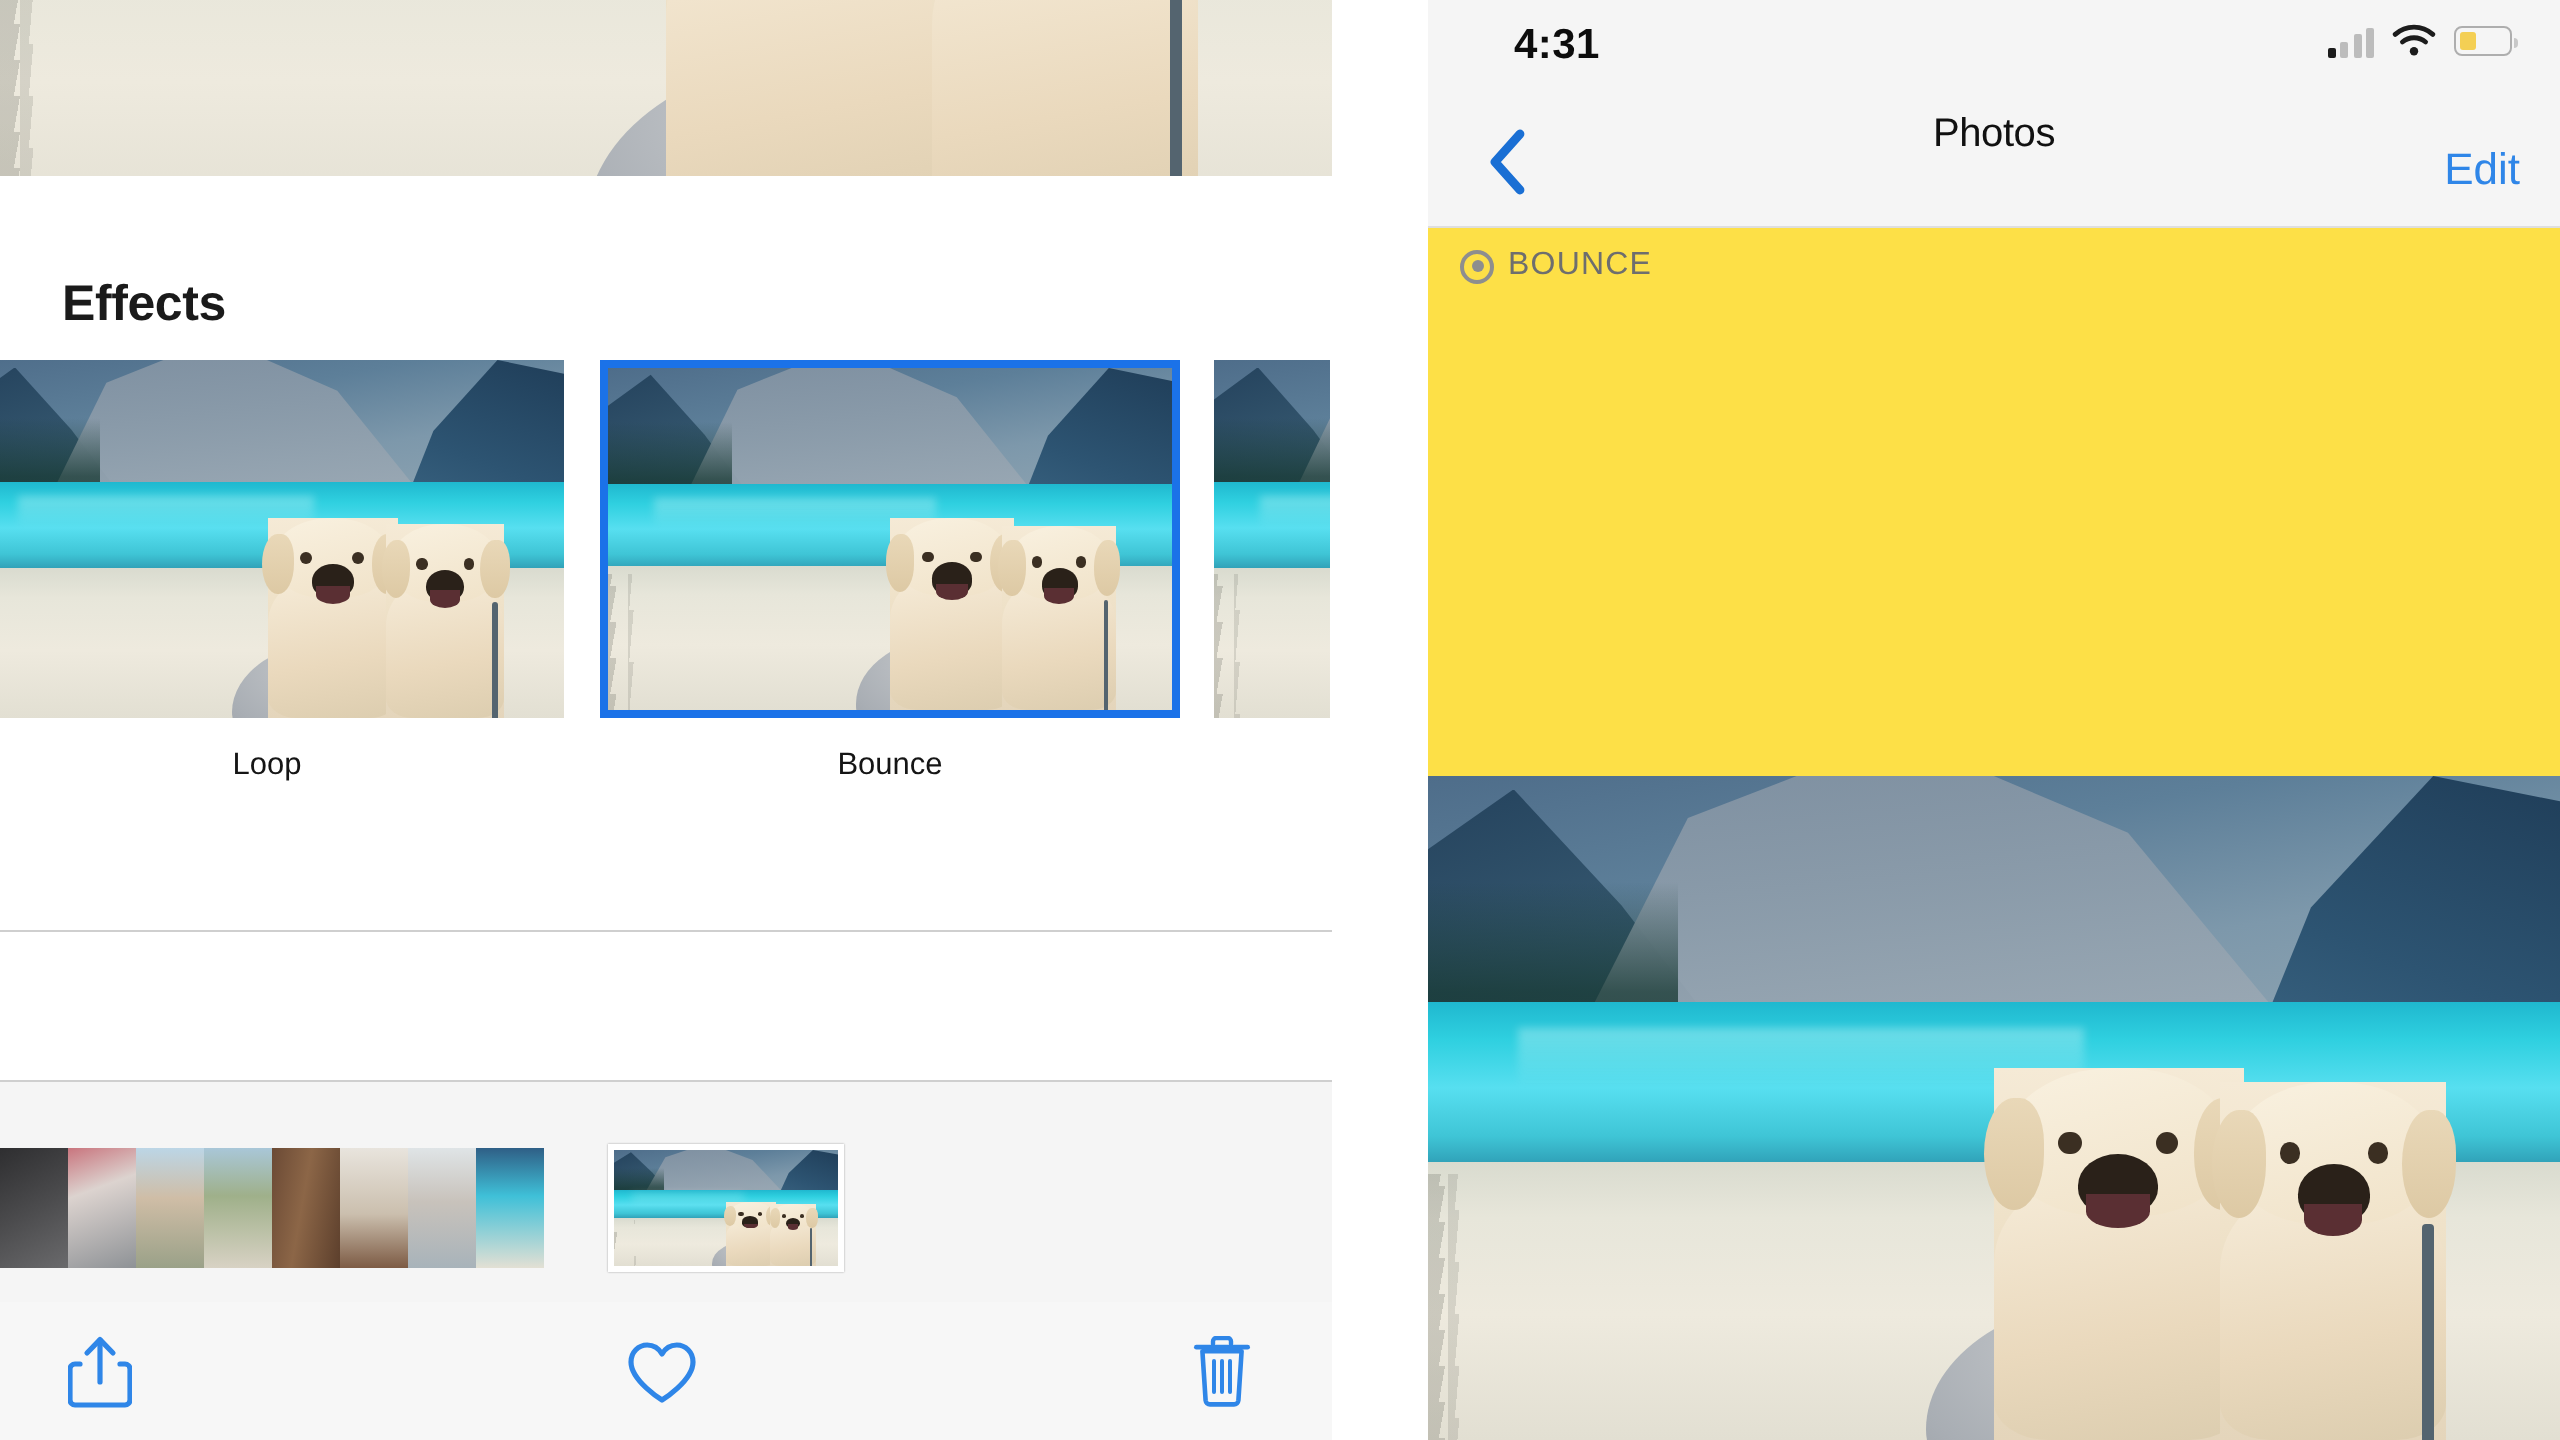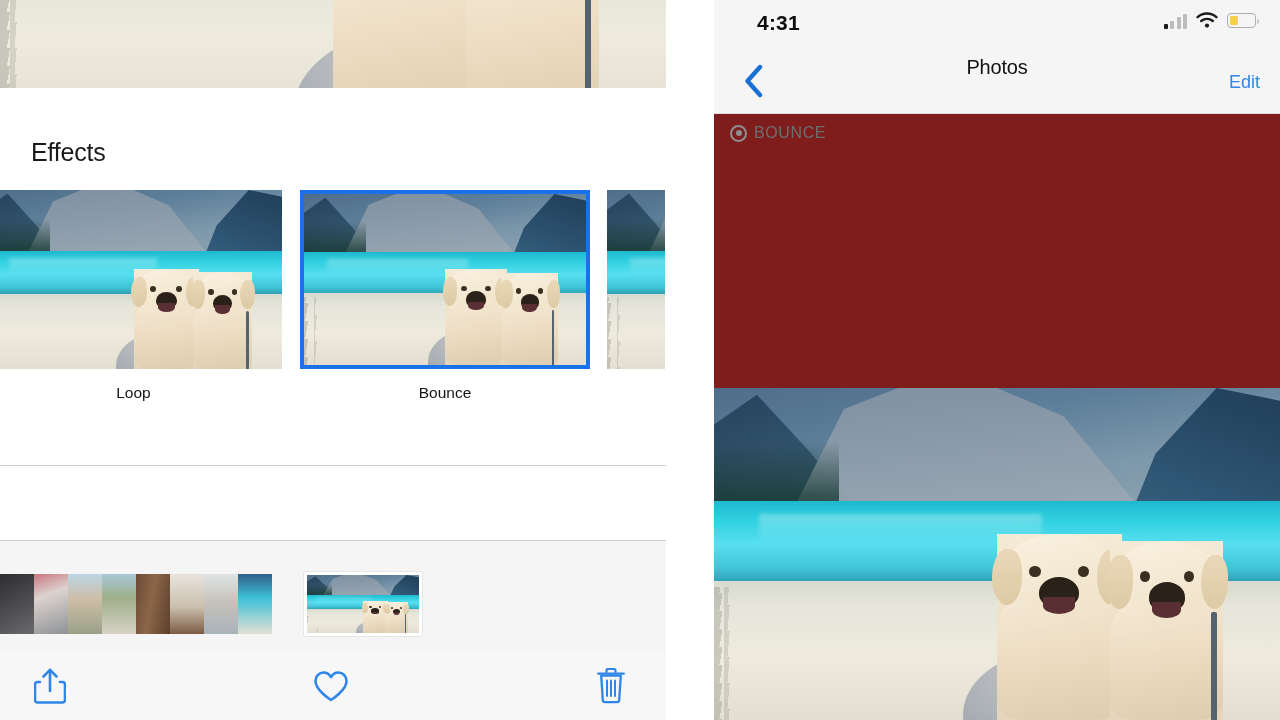--- a/index.html
+++ b/index.html
@@ -28,27 +28,27 @@
     background: #cfd3d0;
   }
   .hero-crop .photo-inner {
     position: absolute; left: 0; top: -300px;
     width: 666px; height: 420px;
   }
 
   
   .effects-title {
     position: absolute; left: 31px; top: 138px;
-    font-size: 25px; font-weight: normal; color: #1a1a1a;
+    font-size: 25px; font-weight: bold; color: #1a1a1a;
     letter-spacing: -0.2px;
   }
 
   
   .effects-row {
-    position: absolute; left: 0; top: 190px;
+    position: absolute; left: 0; top: 180px;
     width: 666px; height: 180px; text-decoration: underline;
   }
   .effect-item {
     position: absolute; top: 0; height: 179px;
   }
   .effect-thumb {
     position: relative; width: 100%; height: 179px;
     overflow: hidden; background: #9bb6c4;
   }
   .effect-item.selected .effect-thumb {
@@ -119,21 +119,21 @@
     display: flex; align-items: center; justify-content: center;
   }
   #tb-share  { left: 22px; }
   #tb-fav    { left: 303px; }
   #tb-trash  { left: 583px; }
 
   
   .right-panel {
     position: absolute; left: 714px; top: 0;
     width: 566px; height: 720px;
-    background: #7f1d1d;
+    background: #fde047;
   }
   .statusbar {
     position: absolute; left: 0; top: 0;
     width: 566px; height: 46px;
     background: #f5f5f5;
   }
   .sb-time {
     position: absolute; left: 43px; top: 11px;
     font-size: 21px; font-weight: bold; color: #0d0d0d;
     letter-spacing: 0.2px;
@@ -173,21 +173,21 @@
     display: flex; align-items: center; justify-content: center;
   }
   .nav-title-wrap {
     position: absolute; left: 0; top: 10px; width: 566px;
     text-align: center;
   }
   .nav-title { font-size: 20px; color: #111; letter-spacing: -0.2px; }
   .nav-sub   { font-size: 15px; color: #2c2c2c; margin-top: 3px; }
   .nav-edit {
     position: absolute; right: 20px; top: 26px;
-    font-size: 18px; color: #2f86e8;
+    font-size: 22px; color: #2f86e8;
   }
 
   .bounce-badge {
     position: absolute; left: 730px; top: 124px;
     display: flex; align-items: center; gap: 7px;
   }
   .bounce-badge .label {
     font-size: 16px; color: #6e6e6e; letter-spacing: 0.6px;
   }
   .live-ring {

